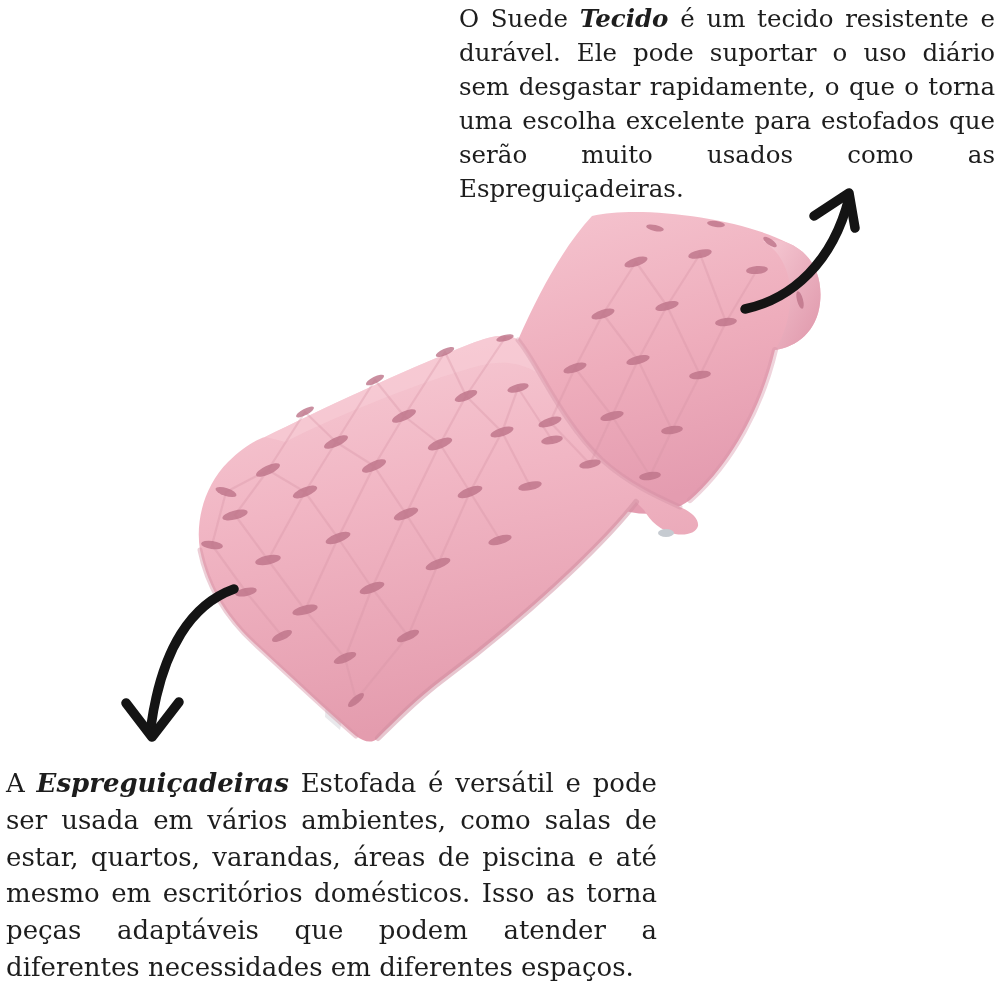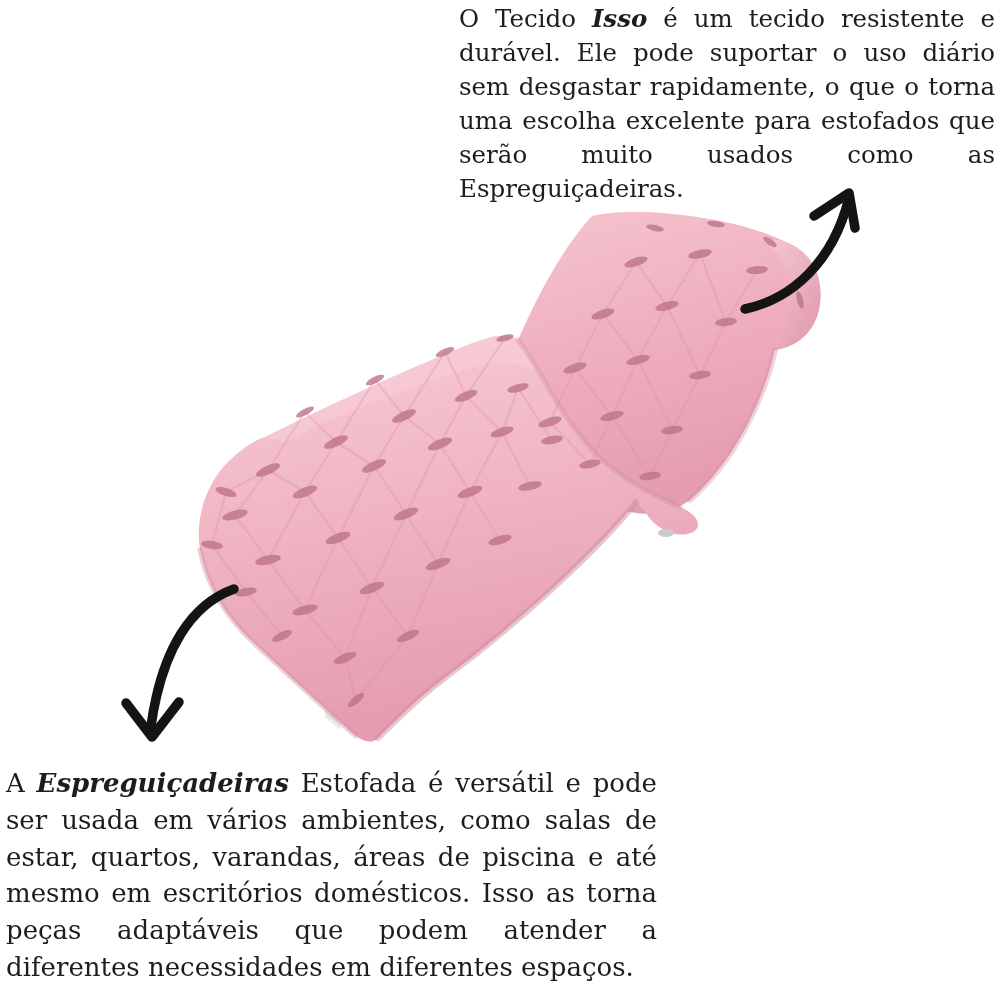--- a/index.html
+++ b/index.html
@@ -129,20 +129,20 @@
       <path d="M 814 216 L 849 193 L 855 228"></path>
     </g>
 
     <g fill="none" stroke-width="9.5" stroke-linecap="round" stroke-linejoin="round" stroke="#141414">
       <path d="M 234 589 C 192 604 162 648 151 726"></path>
       <path d="M 126 703 L 152 737 L 179 702"></path>
     </g>
   </svg>
 
   <p class="txt txt-top">
-    <span>O Tecido </span><span class="hl">Isso</span><span> é um tecido resistente e durável. Ele pode suportar o uso diário sem desgastar rapidamente, o que o torna uma escolha excelente para estofados que serão muito usados como as Espreguiçadeiras.</span>
+    <span>O Suede </span><span class="hl">Tecido</span><span> é um tecido resistente e durável. Ele pode suportar o uso diário sem desgastar rapidamente, o que o torna uma escolha excelente para estofados que serão muito usados como as Espreguiçadeiras.</span>
   </p>
 
   <p class="txt txt-bottom">
     <span>A </span><span class="hl">Espreguiçadeiras</span><span> Estofada é versátil e pode ser usada em vários ambientes, como salas de estar, quartos, varandas, áreas de piscina e até mesmo em escritórios domésticos. Isso as torna peças adaptáveis que podem atender a diferentes necessidades em diferentes espaços.</span>
   </p>
 
 </div>
 
 </body></html>

